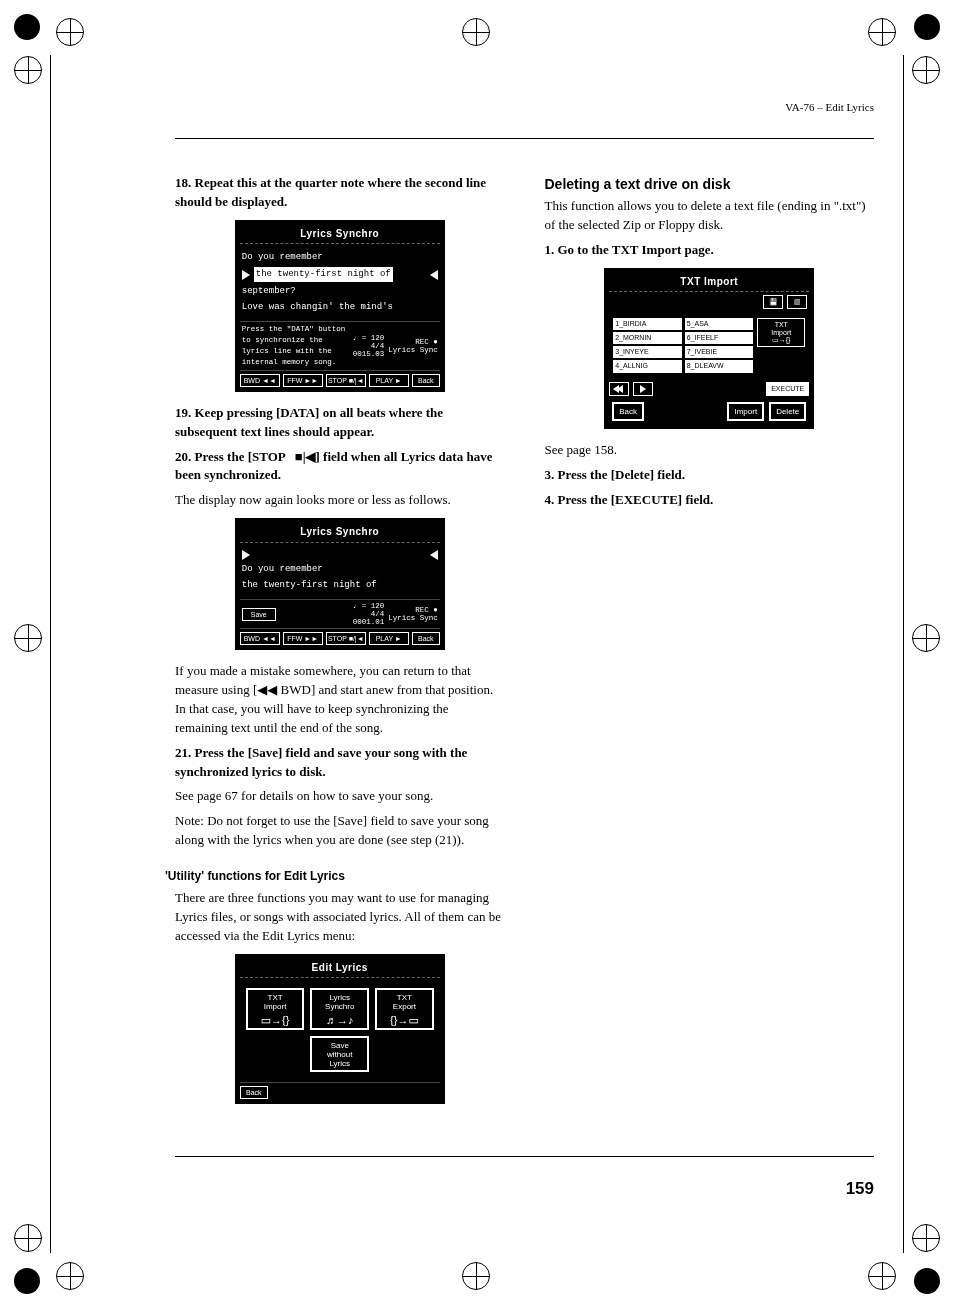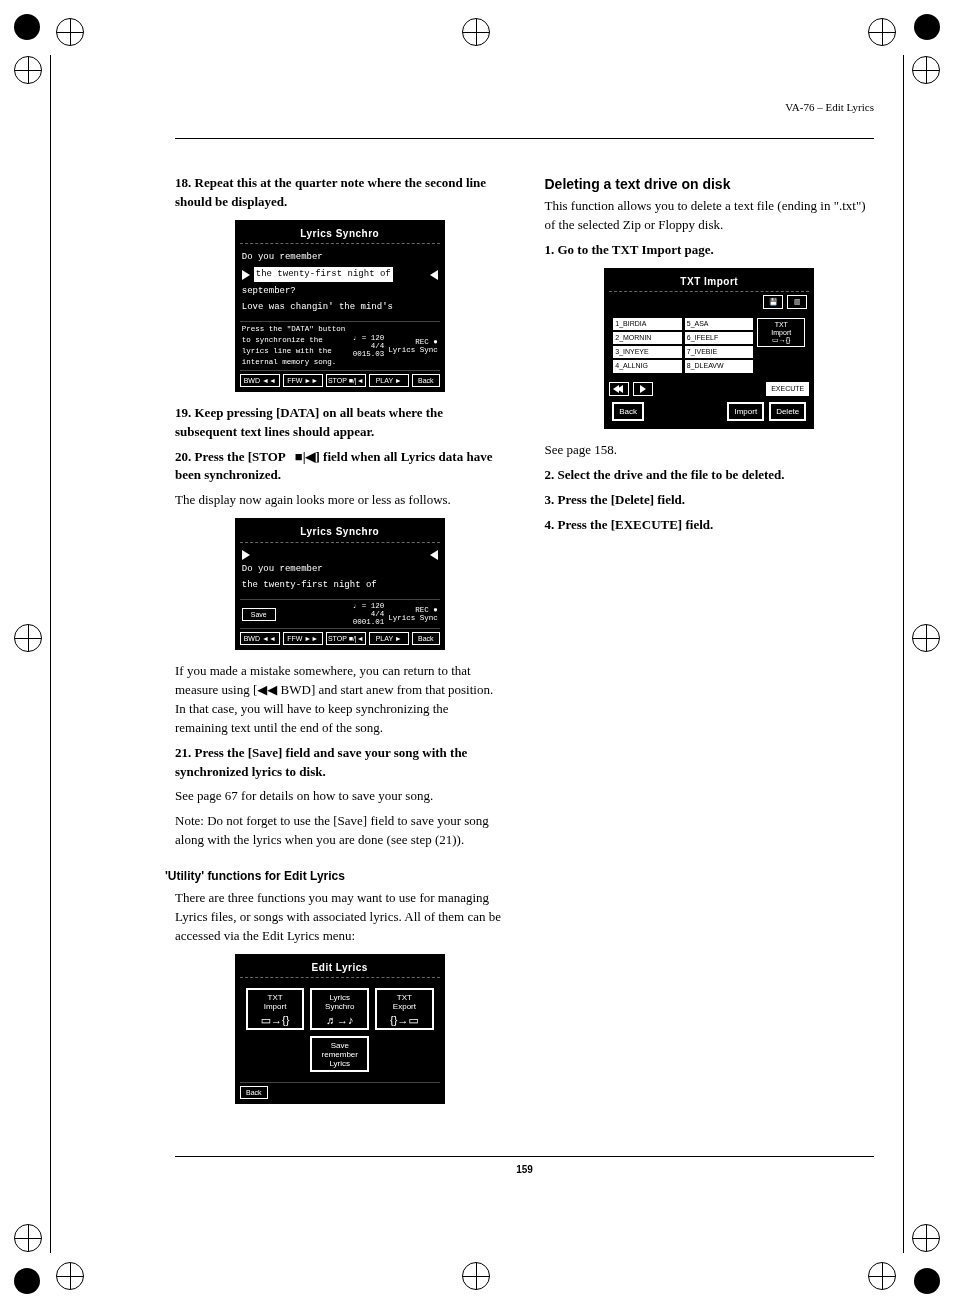--- a/index.html
+++ b/index.html
@@ -58,25 +58,25 @@
     margin: 14px 0 4px -10px;
   }
   .h3 {
     font-family: Arial, Helvetica, sans-serif;
     font-weight: bold;
     font-size: 14px;
     margin: 0 0 3px 0;
   }
   .note { margin: 4px 0 18px; }
   .pagenum {
-    text-align: center;
+    text-align: right;
     font-weight: bold;
     font-family: Arial, Helvetica, sans-serif;
-    font-size: 10px;
-    margin-top: 6px;
+    font-size: 17px;
+    margin-top: 20px;
   }
 
   
   .lcd {
     width: 210px;
     margin: 8px auto 12px;
     background: #000;
     border: 1px solid #000;
     padding: 4px;
     font-family: "Courier New", monospace;
@@ -313,21 +313,21 @@
             <div class="glyph">♬→♪</div>
           </div>
           <div class="lcd-tile">
             <div>TXT</div>
             <div>Export</div>
             <div class="glyph">{}→▭</div>
           </div>
           <div></div>
           <div class="lcd-tile">
             <div>Save</div>
-            <div>remember</div>
+            <div>without</div>
             <div>Lyrics</div>
           </div>
           <div></div>
         </div>
         <div class="lcd-btnrow">
           <div class="lcd-btn sm">Back</div>
           <div style="flex:1"></div>
         </div>
       </div>
 
@@ -388,24 +388,20 @@
         <div class="txt-bot">
           <div class="b">Back</div>
           <div style="flex:1"></div>
           <div class="b">Import</div>
           <div class="b">Delete</div>
         </div>
       </div>
 
       <p class="para">See page 158.</p>
       <p class="step">
-        <b>2.</b>
-        <b>Select the drive and the file to be deleted.</b>
-      </p>
-      <p class="step">
         <b>3.</b>
         <b>Press the [Delete] field.</b>
       </p>
       <p class="step">
         <b>4.</b>
         <b>Press the [EXECUTE] field.</b>
       </p>
     </div>
   </div>
 

